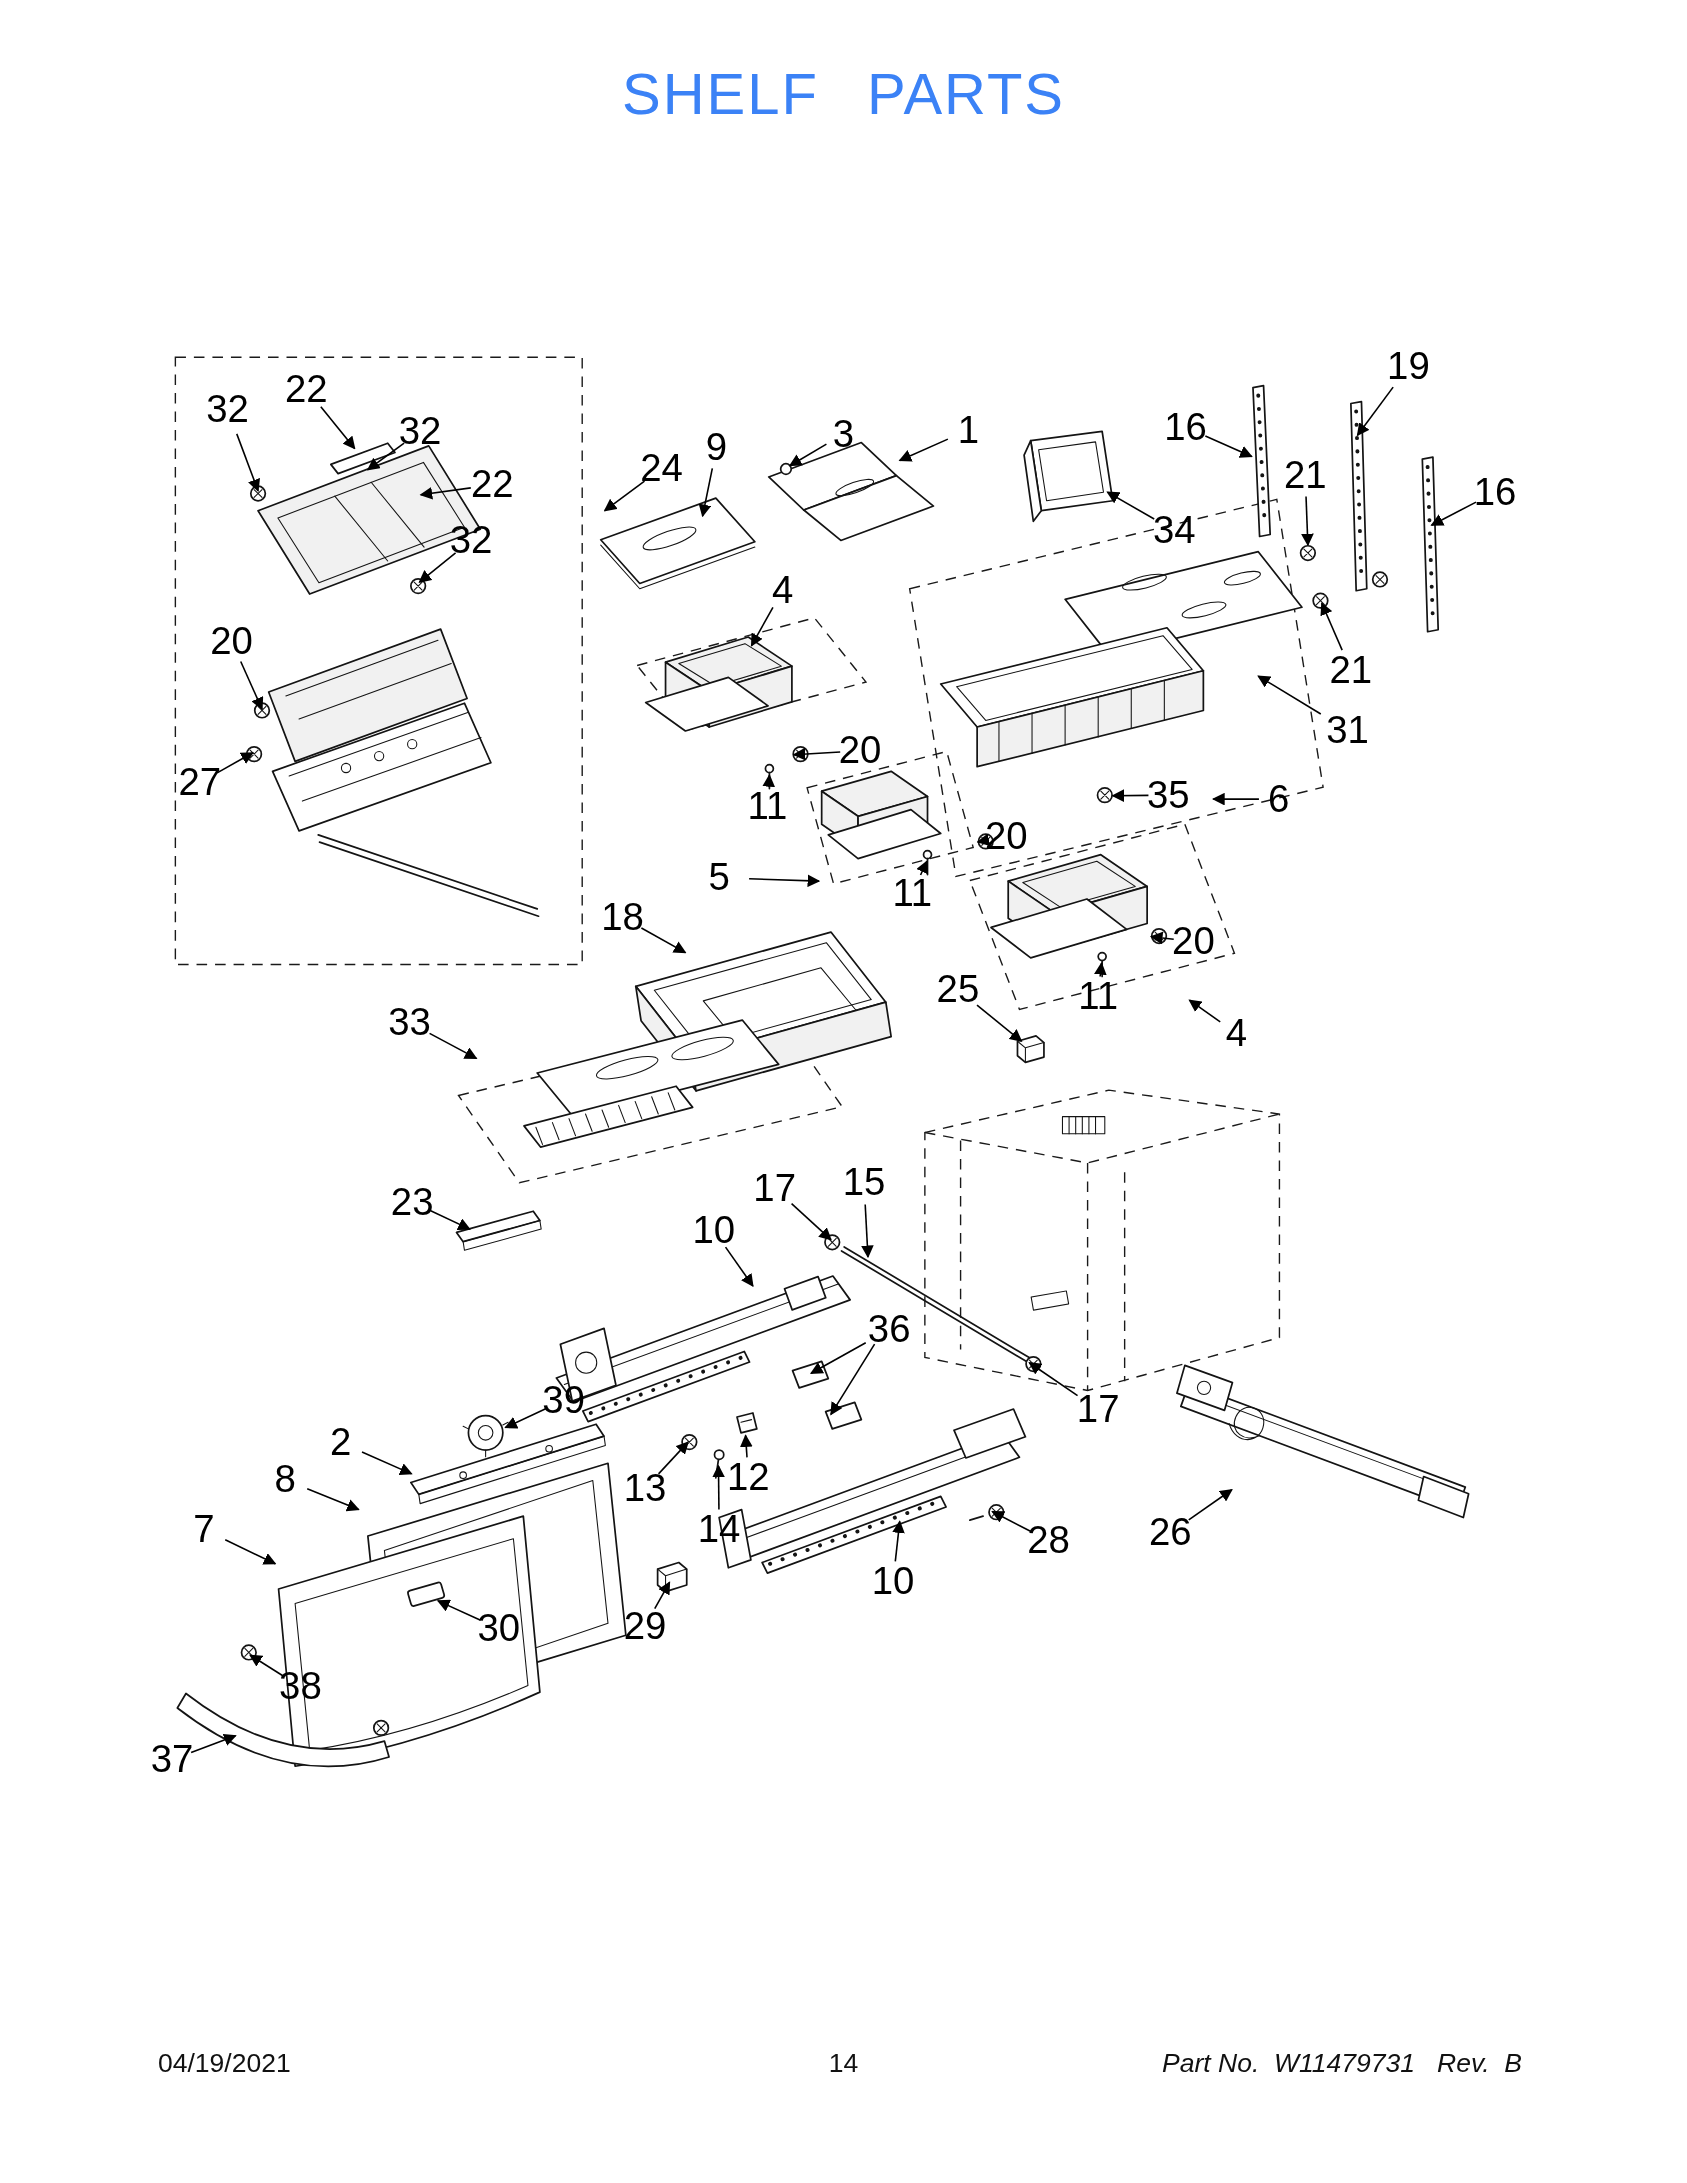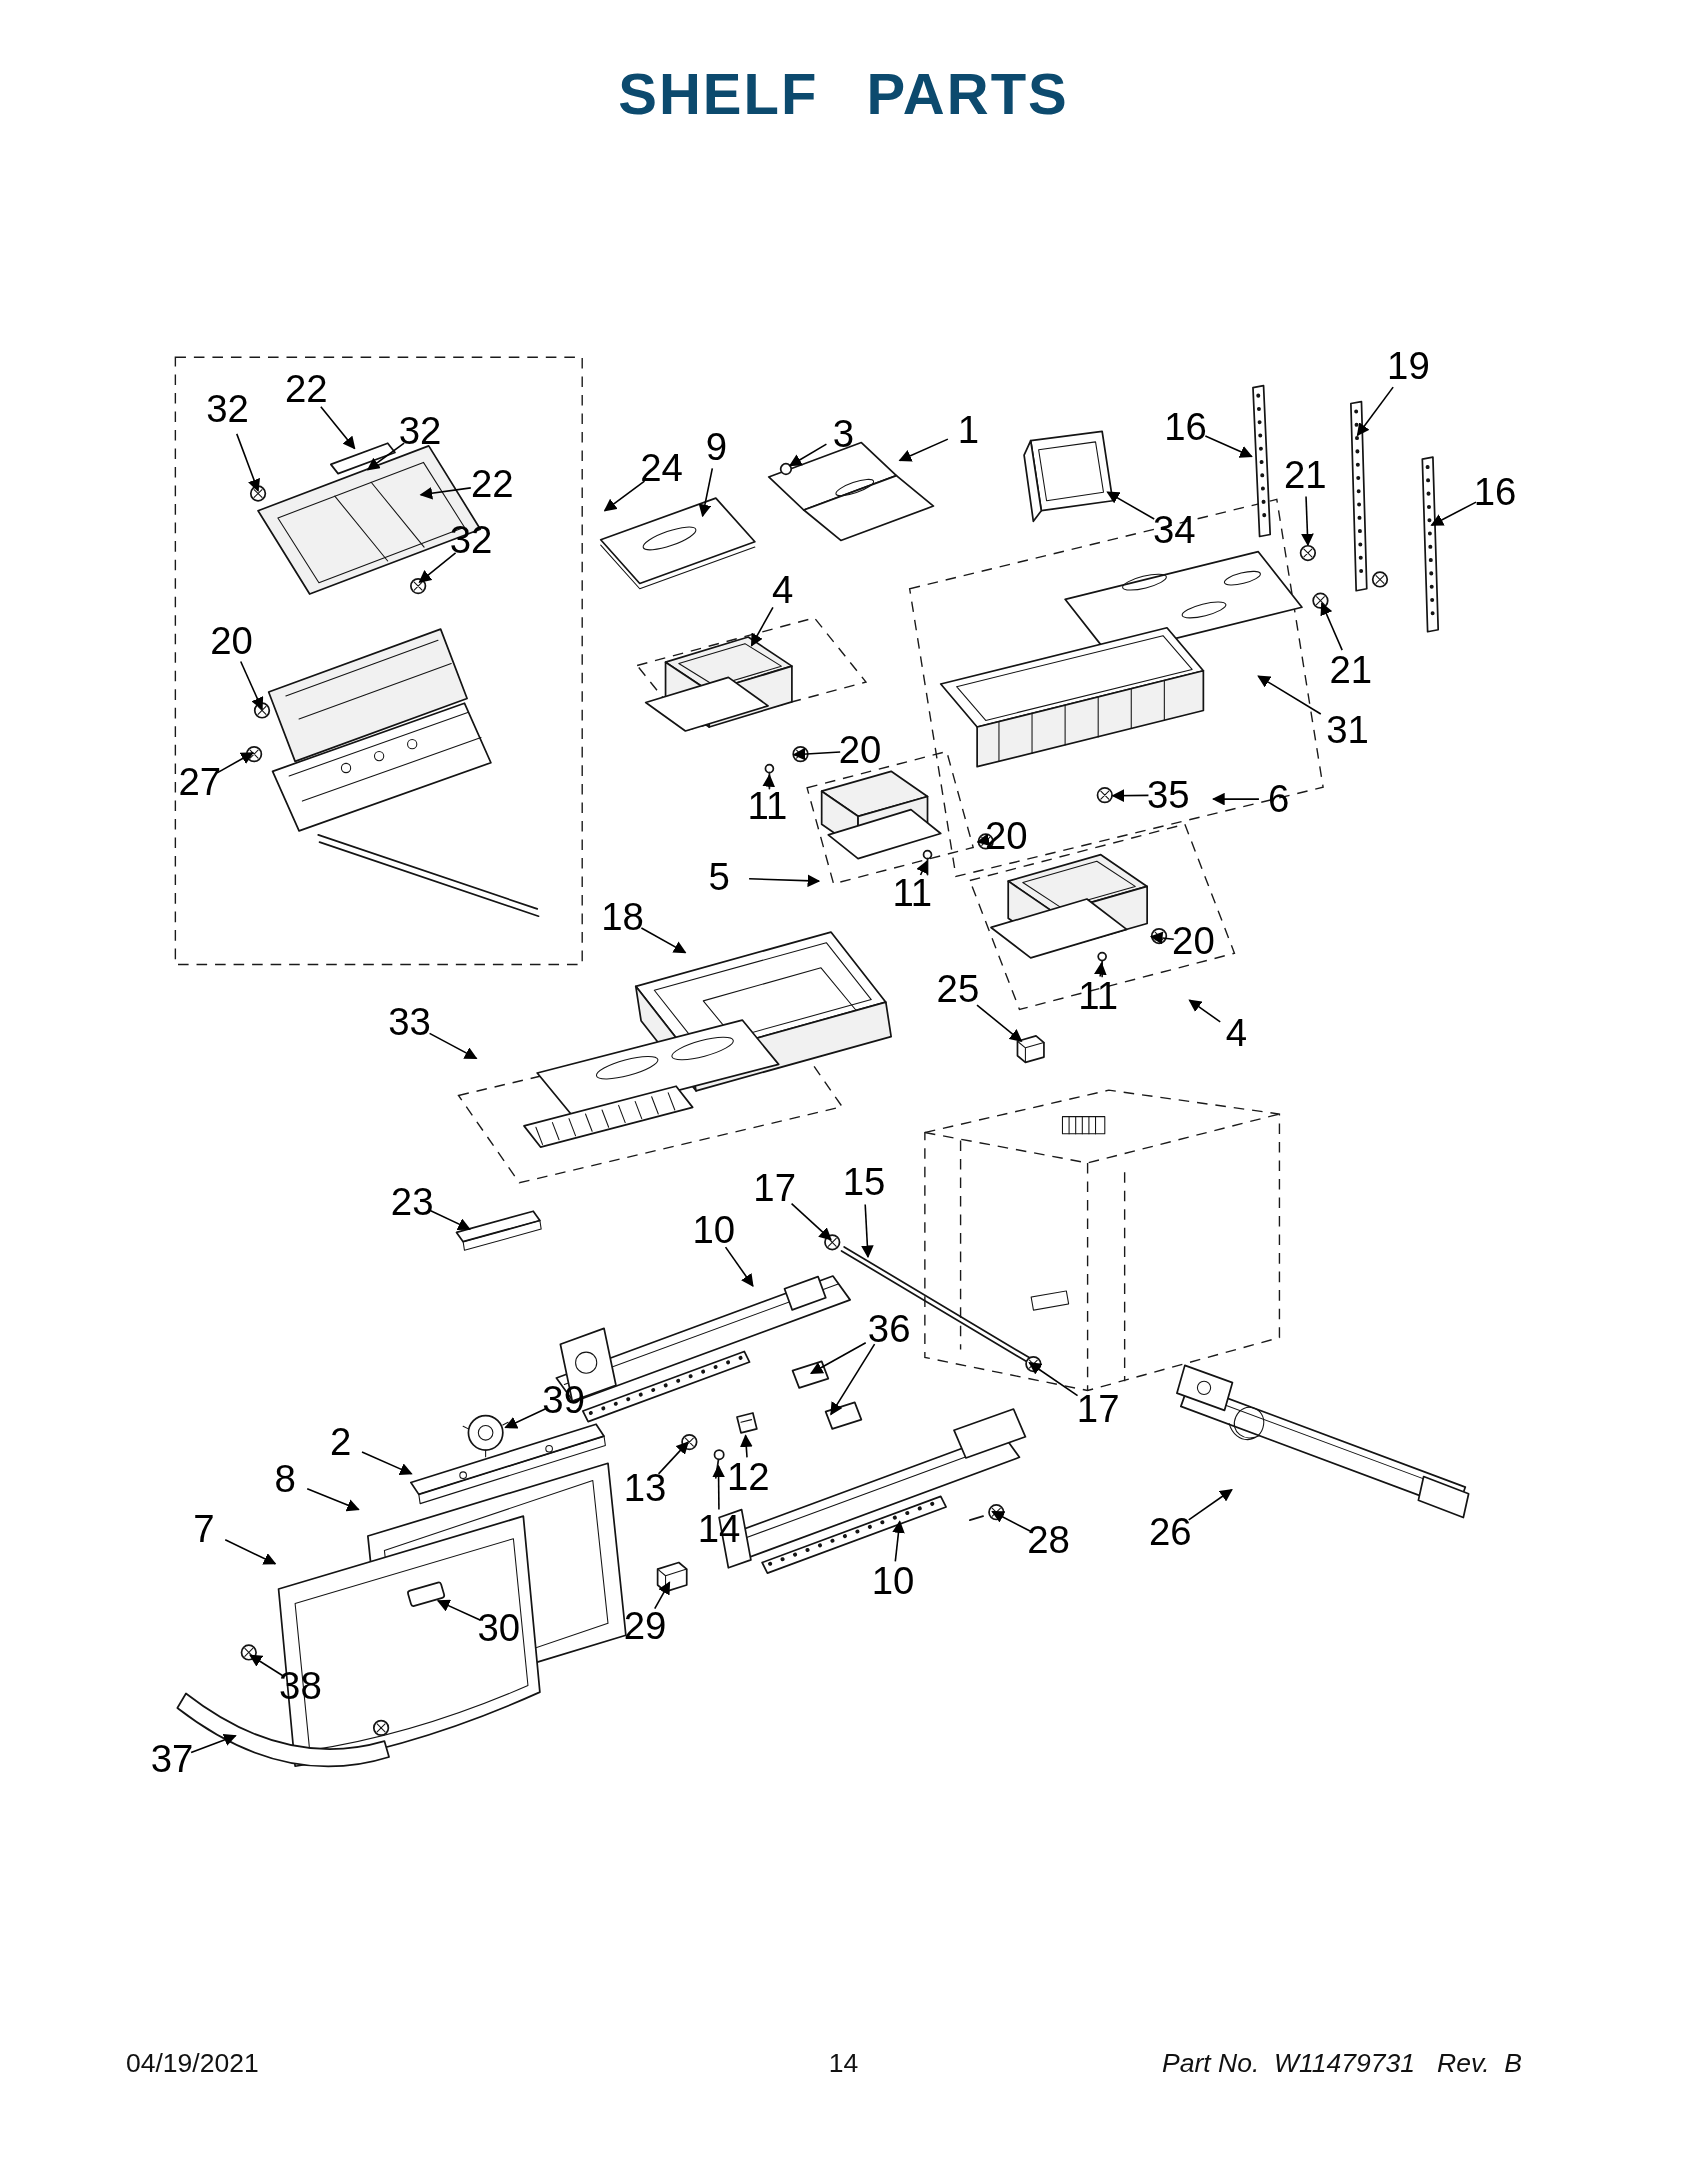--- a/index.html
+++ b/index.html
@@ -3,25 +3,25 @@
 <meta charset="utf-8">
 <style>
   * { box-sizing: border-box; }
   html,body { margin:0; padding:0; background:#ffffff; }
   .page {
     position:relative; width:1687px; height:2183px; background:#ffffff;
     font-family:"Liberation Sans", sans-serif; overflow:hidden;
   }
   .title {
     position:absolute; top:60px; left:0; width:100%; margin:0;
-    text-align:center; font-size:58px; font-weight:bold;
-    letter-spacing:2px; word-spacing:30px; color:#0c4a6e;
+    text-align:center; font-size:58px; font-weight:normal;
+    letter-spacing:2px; word-spacing:30px; color:#3b82f6;
   }
   .footer { position:absolute; top:2048px; left:0; width:100%; font-size:26.5px; color:#111; }
-  .footer .f-date   { position:absolute; left:126px;text-align:right; }
+  .footer .f-date   { position:absolute; left:158px;text-align:right; }
   .footer .f-page   { position:absolute; left:50%; transform:translateX(-50%); }
   .footer .f-partno { position:absolute; right:165px; white-space:pre;font-style:italic; }
   svg.diagram { position:absolute; left:0; top:0; width:1687px; height:2183px; }
 
   .ln   { fill:none; stroke:#141414; stroke-width:2.6; stroke-linecap:round; stroke-linejoin:round; }
   .thin { stroke-width:1.6; }
   .fw   { fill:#ffffff; stroke:#141414; stroke-width:2.6; stroke-linejoin:round; }
   .fg   { fill:#f1f1f1; stroke:#141414; stroke-width:2.6; stroke-linejoin:round; }
   .dash { fill:none; stroke:#1a1a1a; stroke-width:2.1; stroke-dasharray:16 12; }
   .dots { fill:none; stroke:#141414; stroke-width:6; stroke-linecap:round; stroke-dasharray:0.1 20; }

